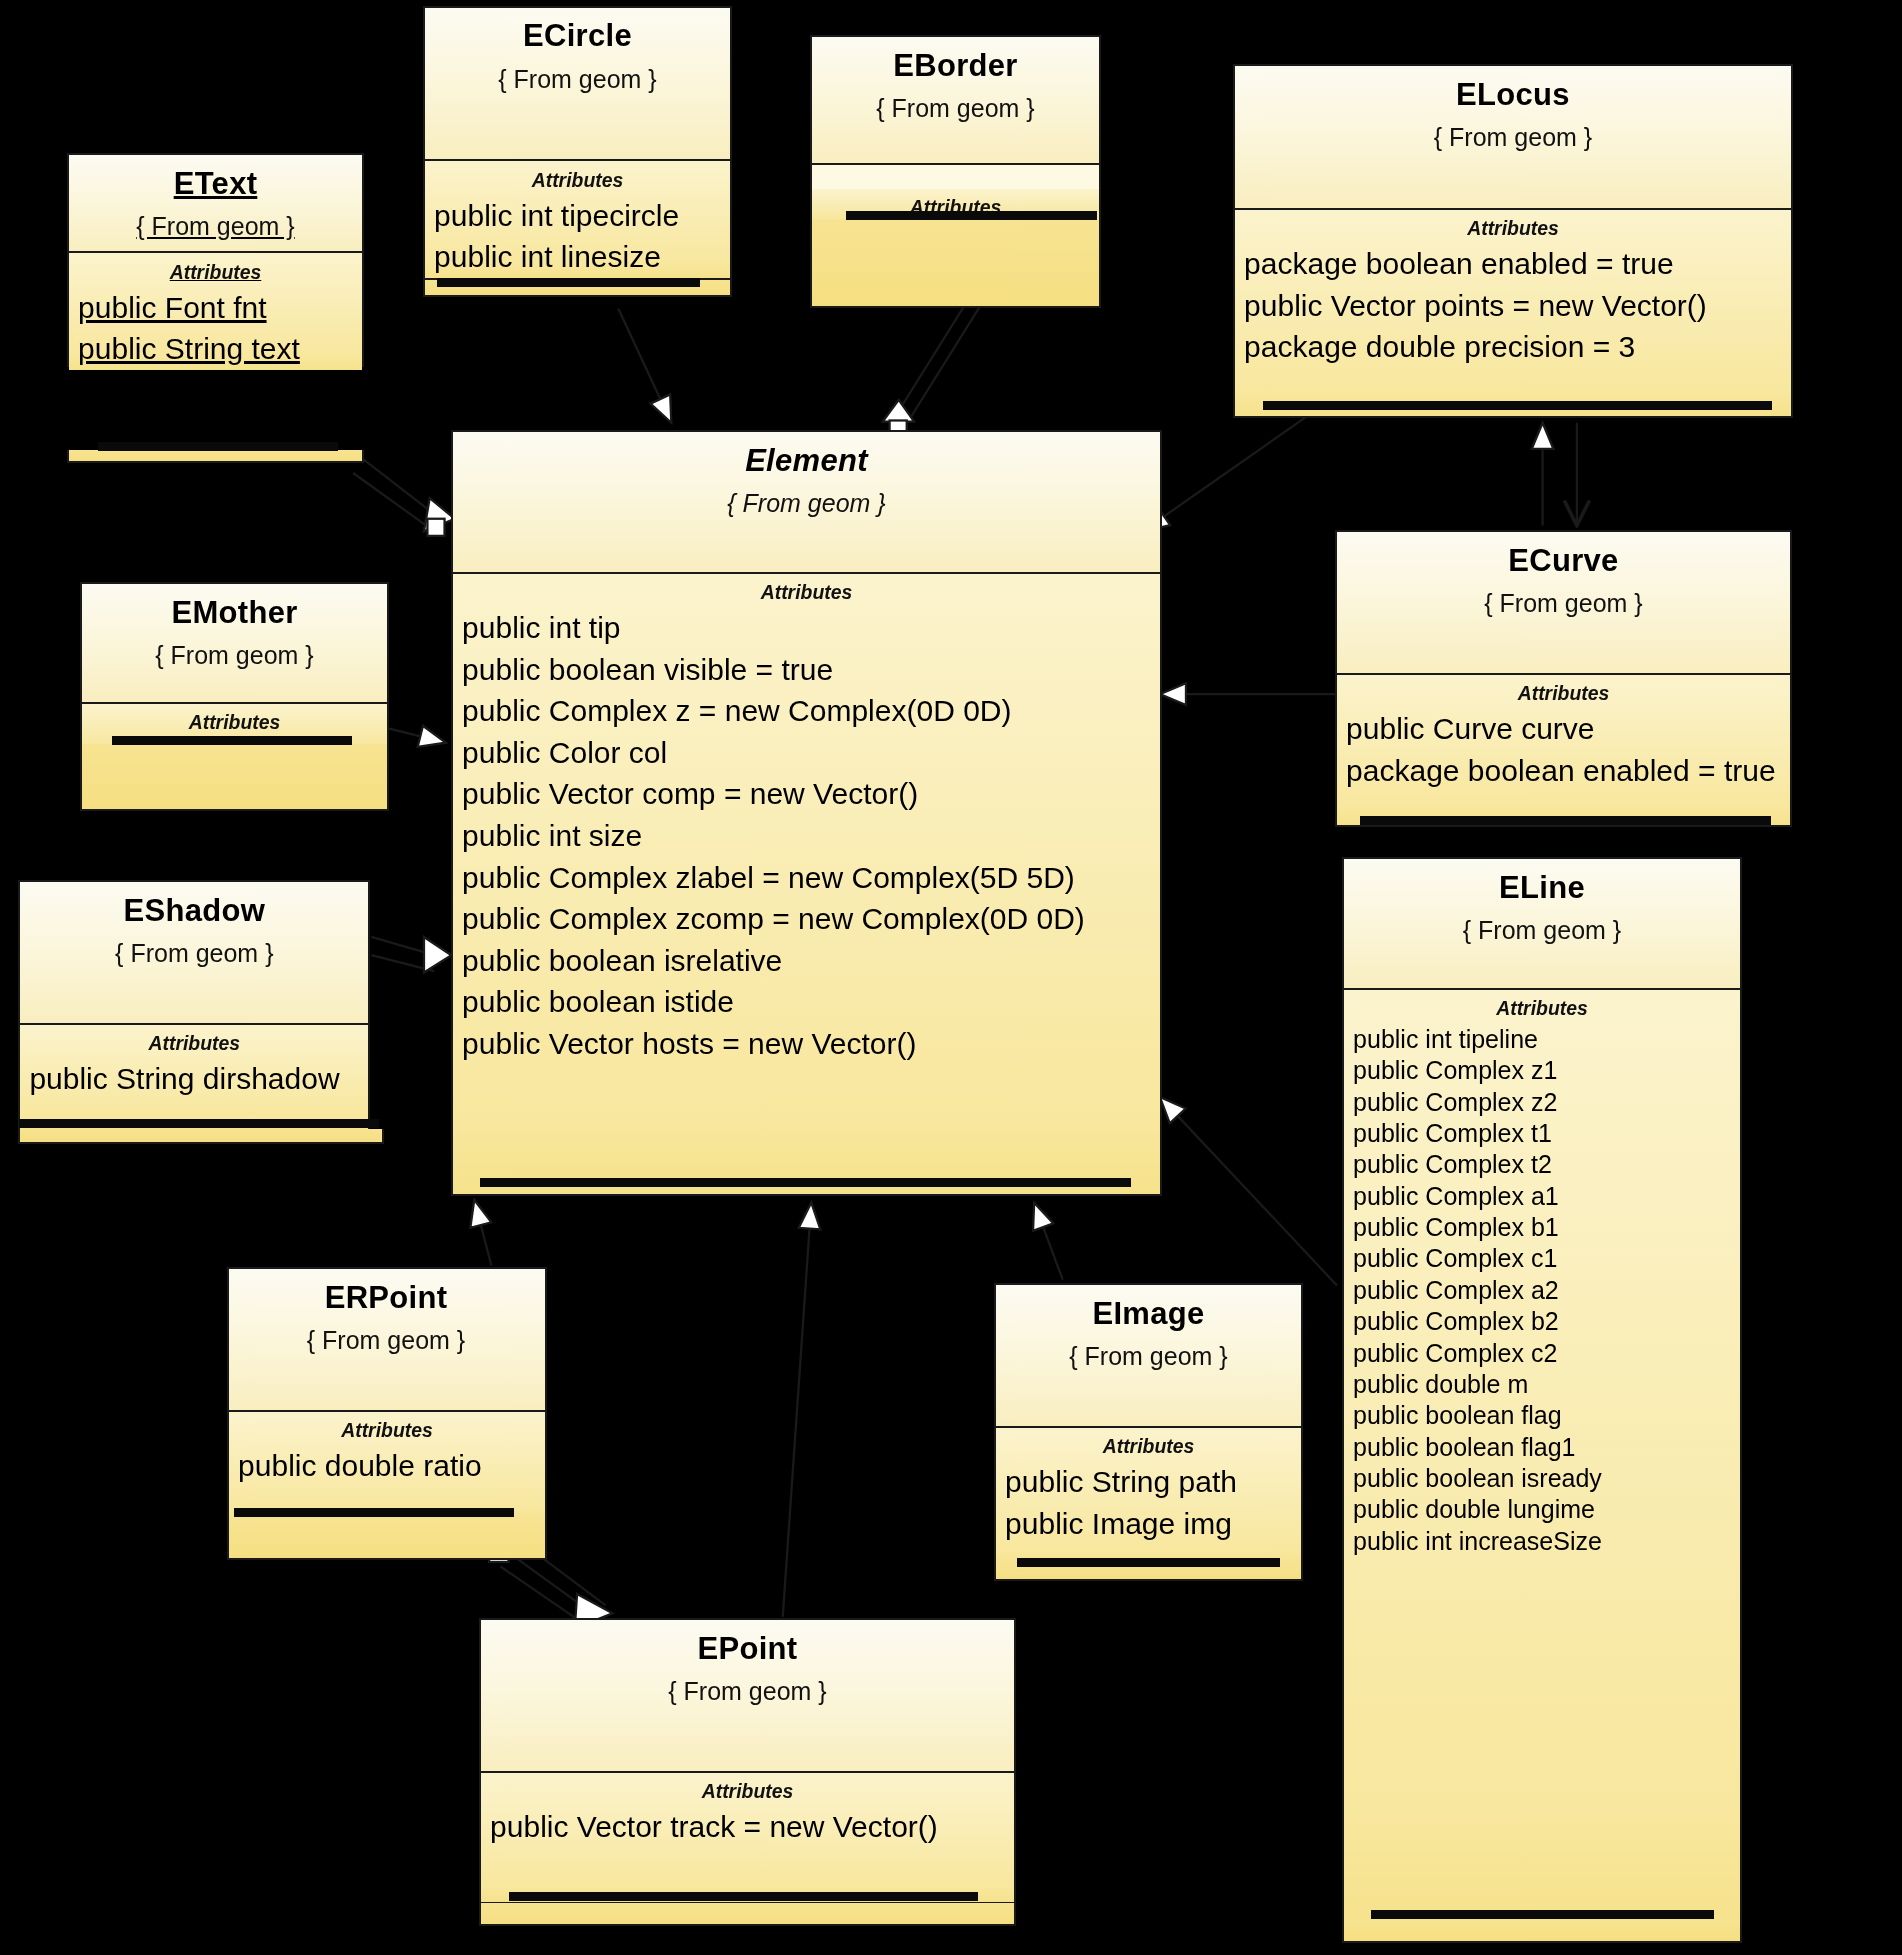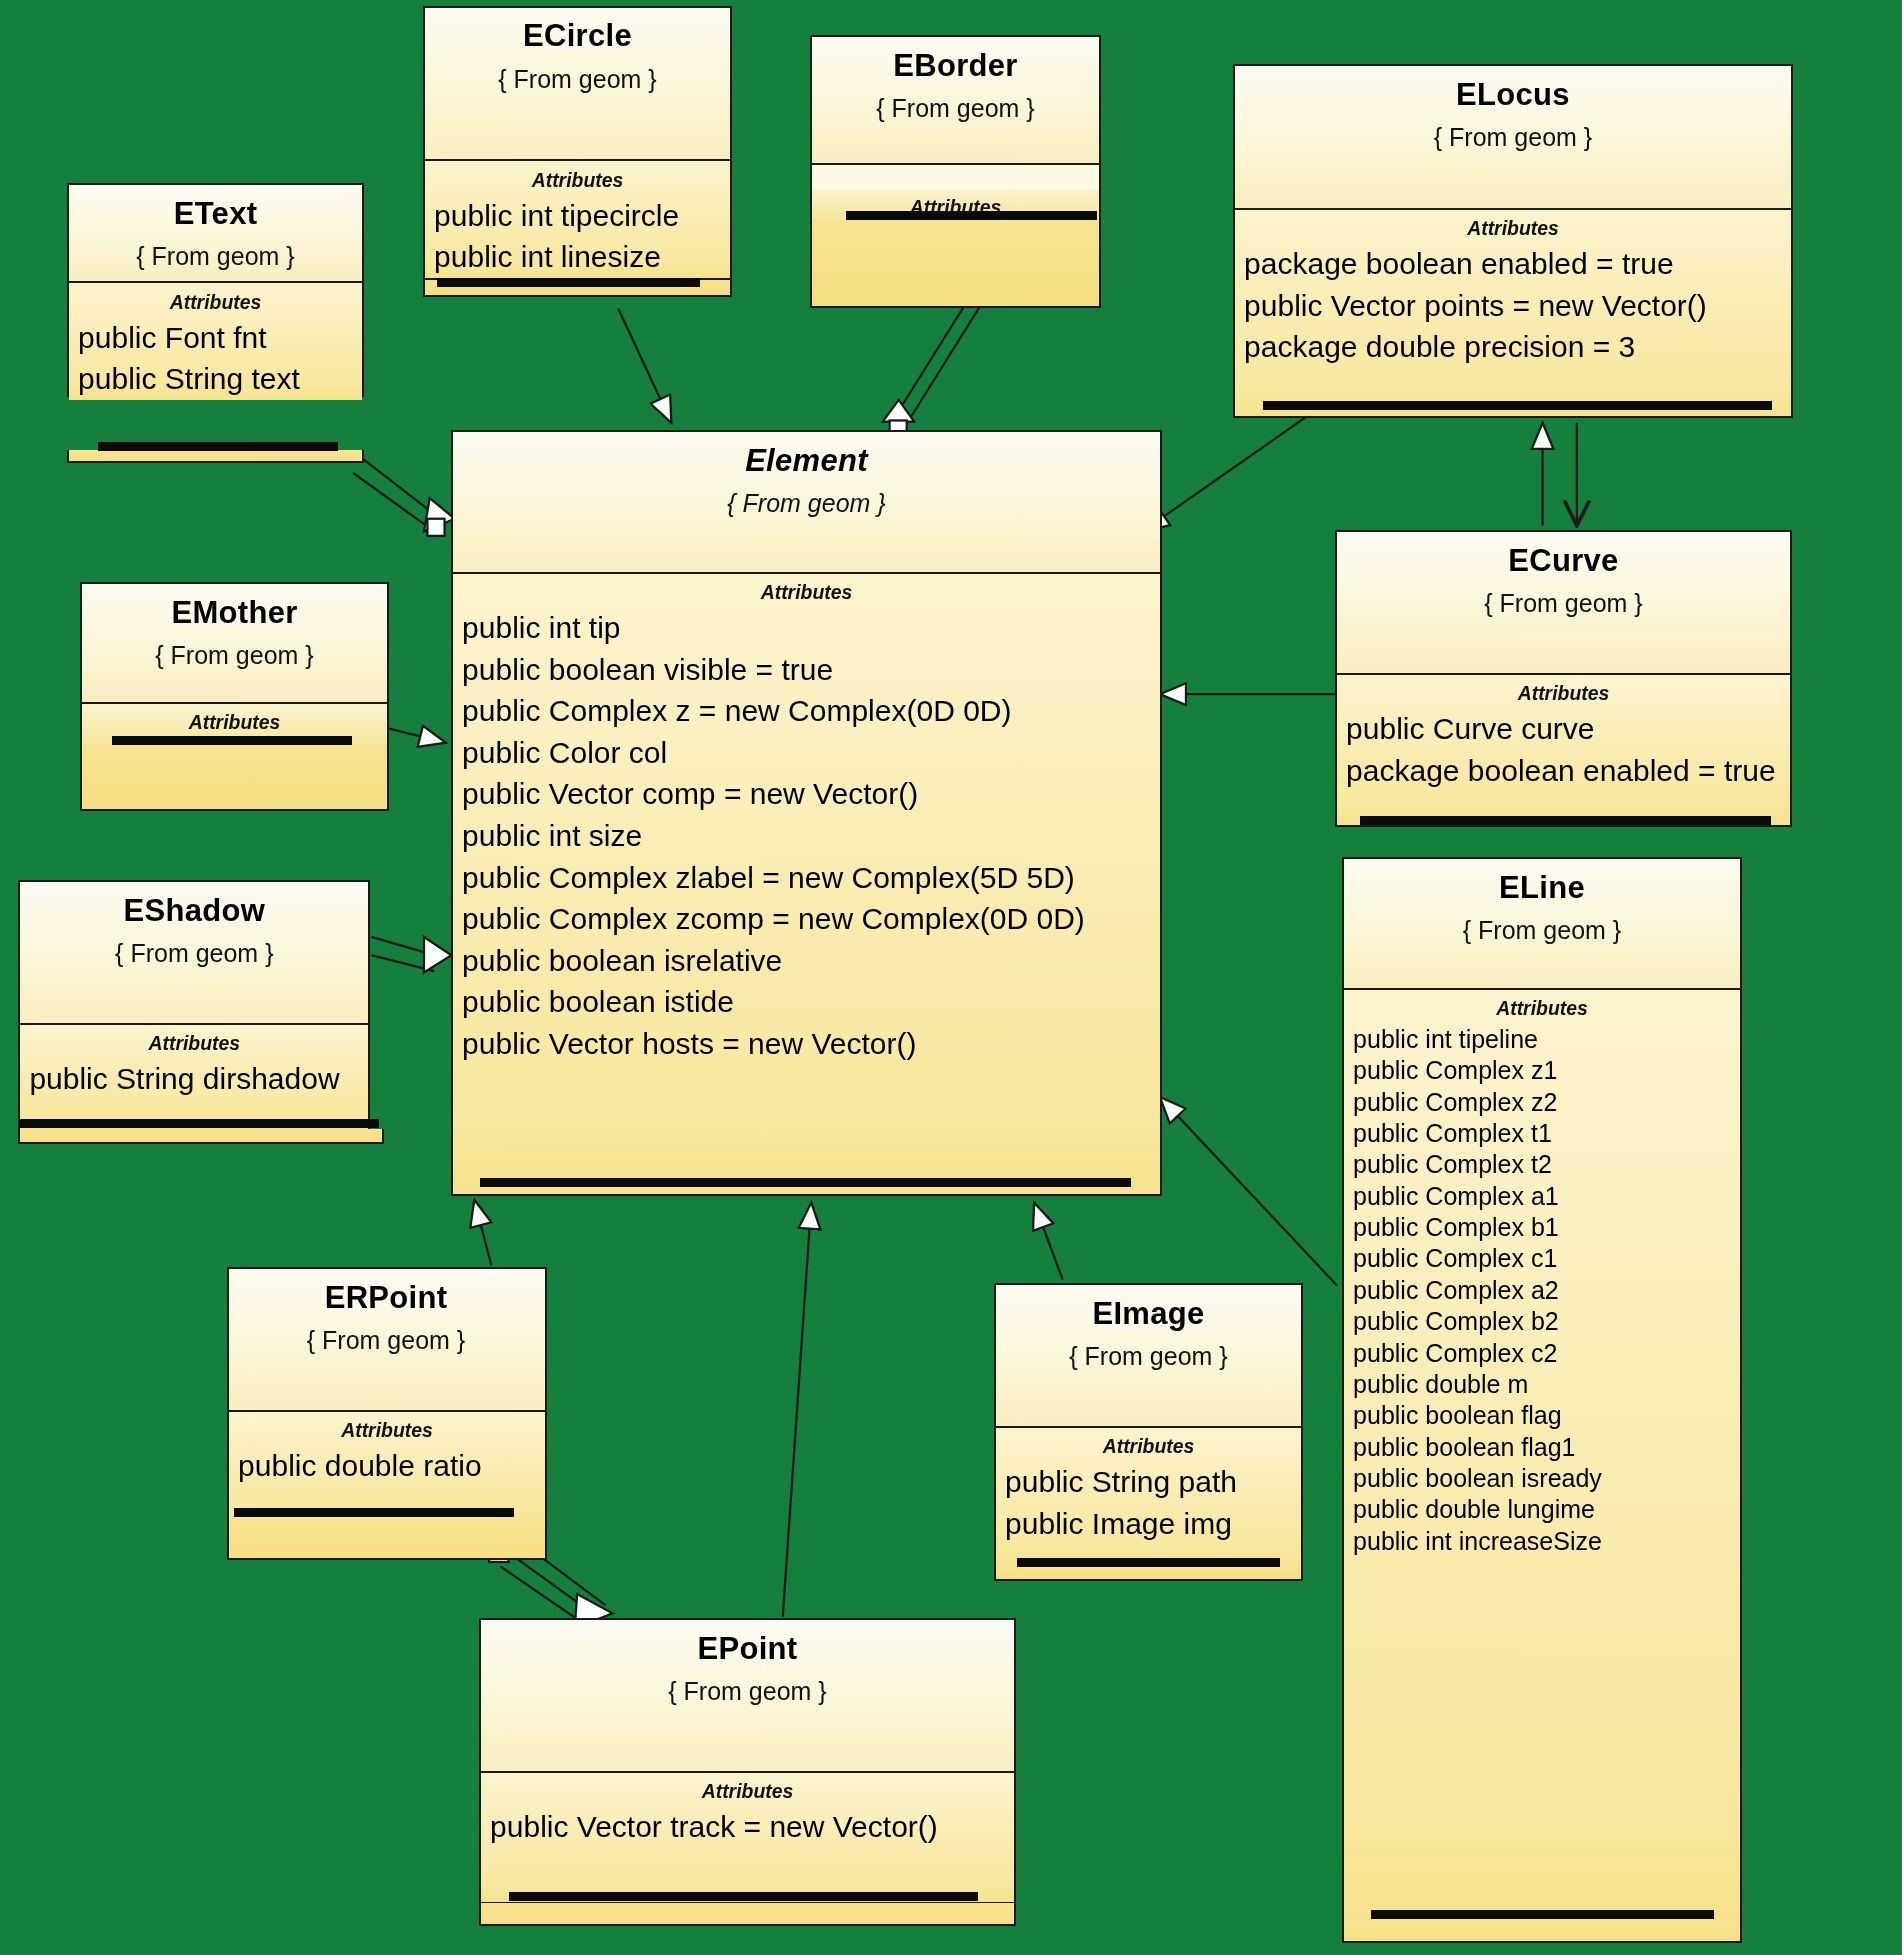--- a/index.html
+++ b/index.html
@@ -4,21 +4,21 @@
 <style>
   html, body {
     margin: 0;
     padding: 0;
     background: #ffffff;
   }
   #canvas {
     position: relative;
     width: 1902px;
     height: 1955px;
-    background: #15803d;
+    background: #000000;
     font-family: "Liberation Sans", sans-serif;
     overflow: hidden;
   }
   svg.edges {
     position: absolute;
     left: 0;
     top: 0;
     width: 1902px;
     height: 1955px;
     pointer-events: none;
@@ -196,21 +196,21 @@
     </div>
     <div class="attrs">
       <div class="attrs-title">Attributes</div>
       <div class="attr-row">package boolean enabled = true</div>
       <div class="attr-row">public Vector points = new Vector()</div>
       <div class="attr-row">package double precision = 3</div>
     </div>
   </div>
   <div class="mbar" style="left:1263px; top:401px; width:509px;"></div>
 
-  <div class="uml-class" style="left:67px; top:183px; width:297px; height:214px;">
+  <div class="uml-class" style="left:67px; top:153px; width:297px; height:214px;text-decoration:underline;">
     <div class="hdr" style="height:144px;">
       <div class="cls-name">EText</div>
       <div class="cls-pkg">{ From geom }</div>
     </div>
     <div class="attrs">
       <div class="attrs-title">Attributes</div>
       <div class="attr-row">public Font fnt</div>
       <div class="attr-row">public String text</div>
     </div>
   </div>

